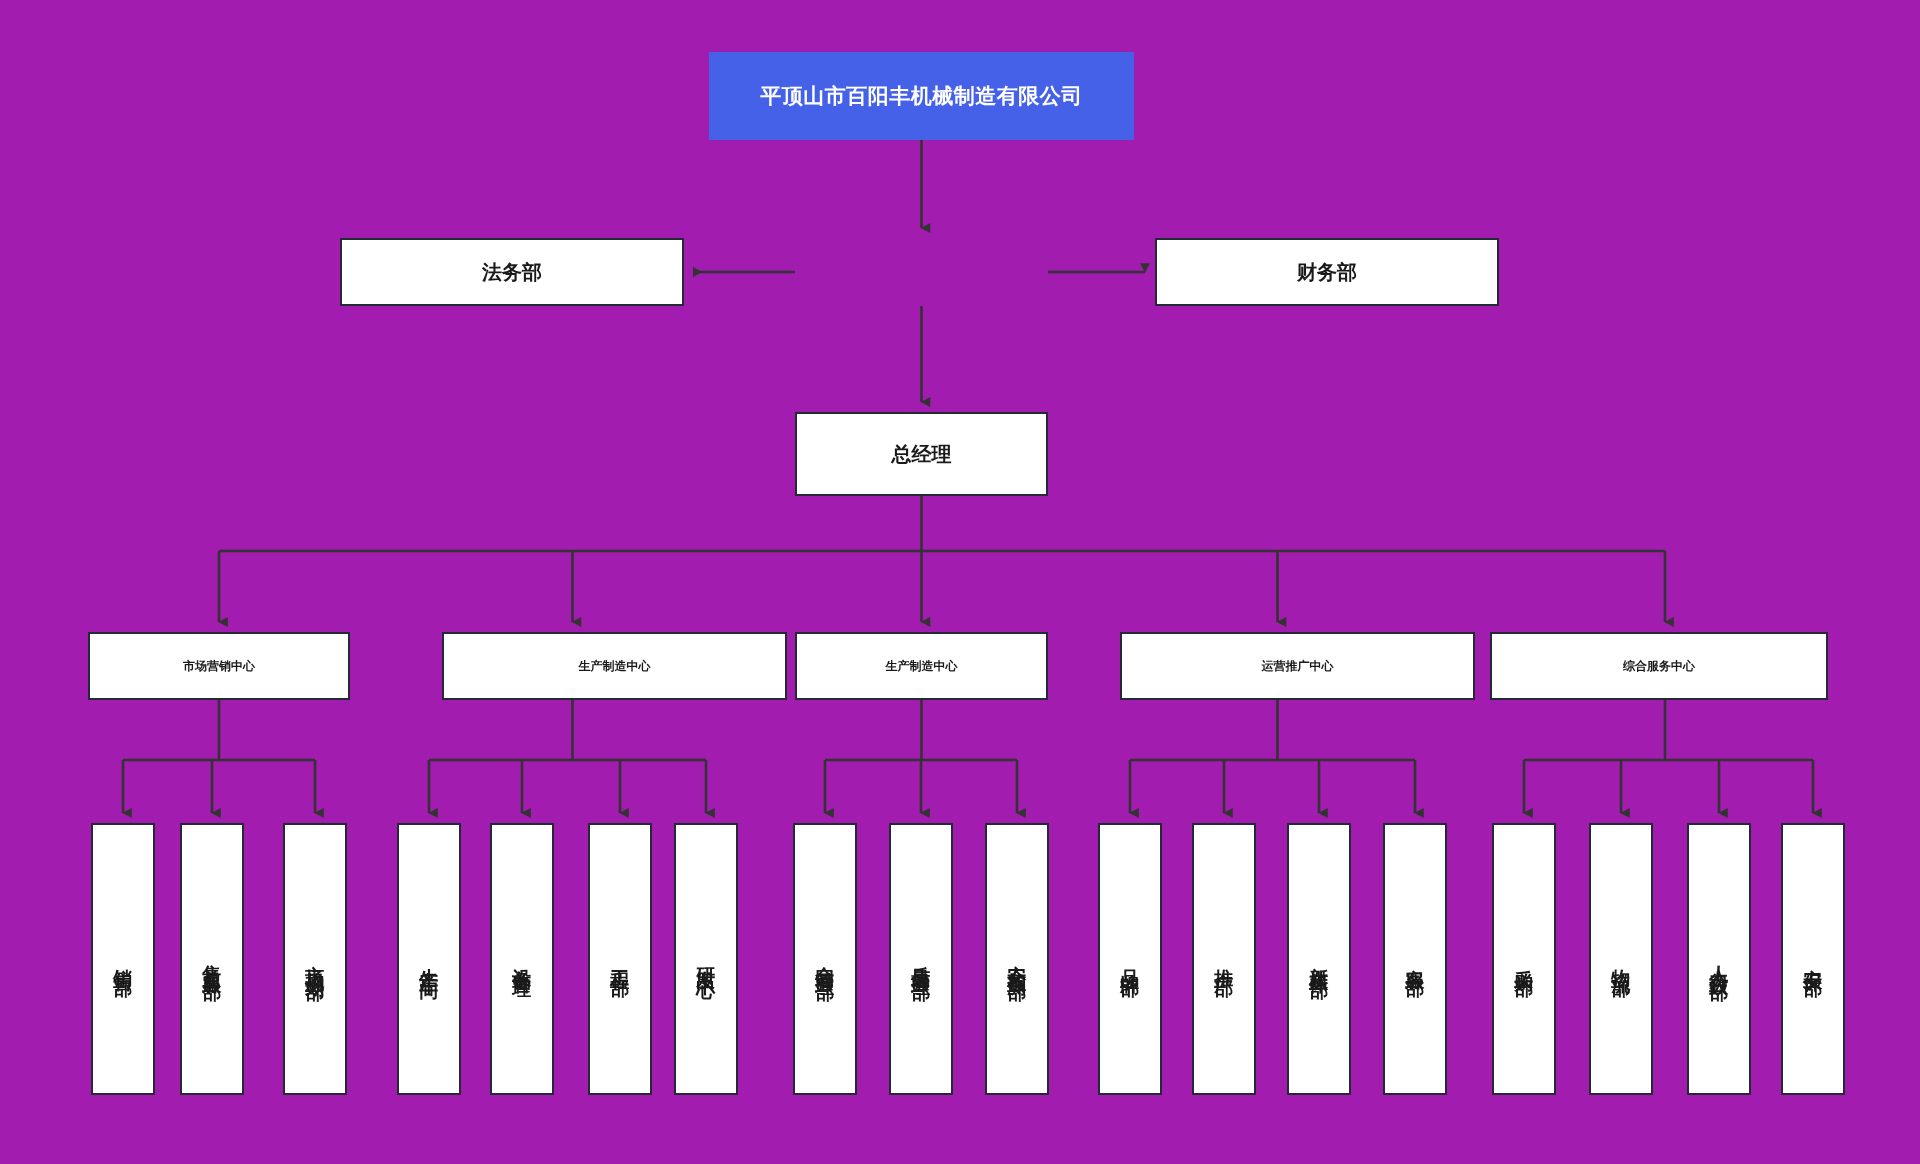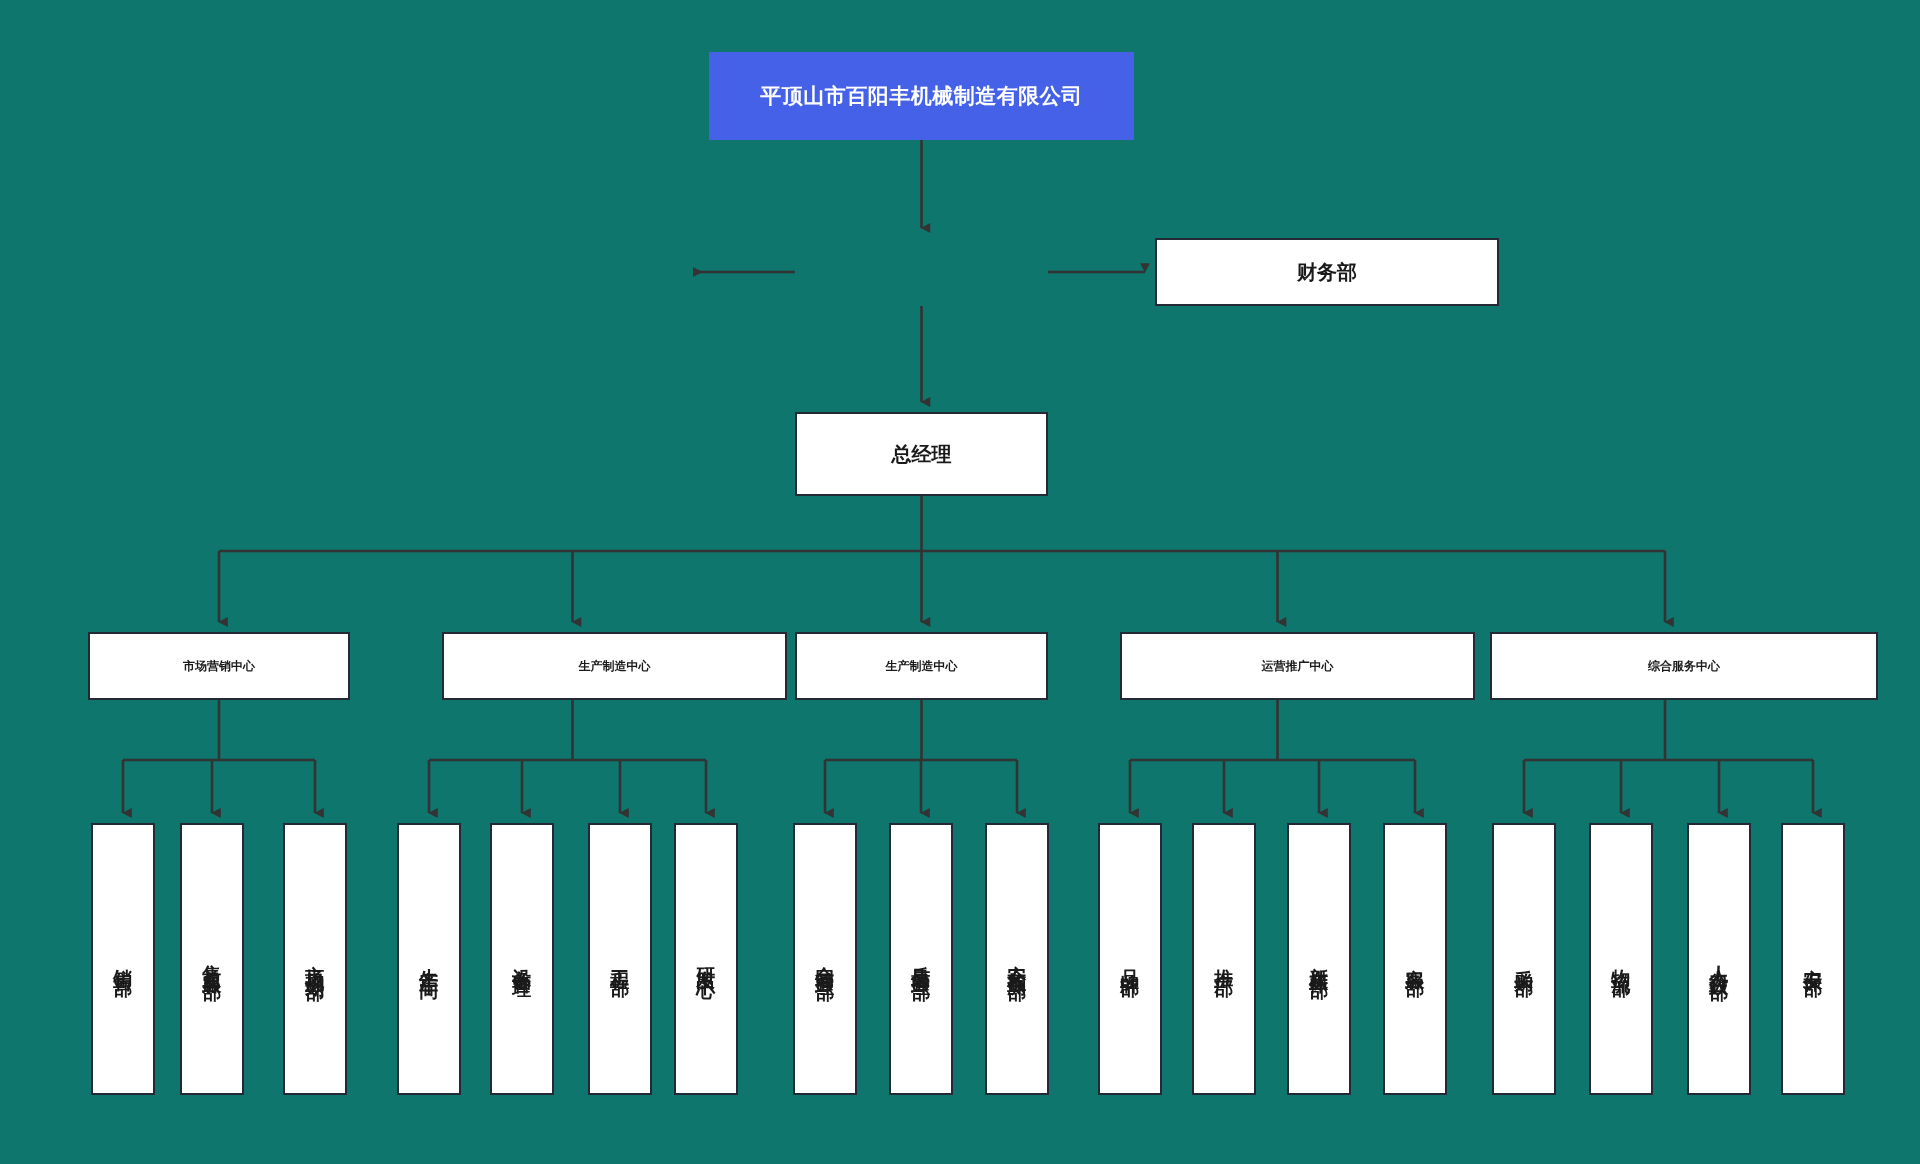--- a/index.html
+++ b/index.html
@@ -1,20 +1,20 @@
 <!DOCTYPE html>
 <html><head>
 <meta charset="utf-8">
 <style>
   html,body{margin:0;padding:0;background:#ffffff;}
   body{
     width:1920px;height:1164px;overflow:hidden;
     font-family:"Liberation Sans","DejaVu Sans",sans-serif;
   }
-  #chart-root{position:relative;width:1920px;height:1164px;background:#0f766e;}
+  #chart-root{position:relative;width:1920px;height:1164px;background:#a21caf;}
   svg#org-svg{position:absolute;left:0;top:0;width:1920px;height:1164px;}
 
   .node-box{
     position:absolute;
     box-sizing:border-box;
     border:2.5px solid #232a35;
     background:#ffffff;
     display:flex;
     align-items:center;
     justify-content:center;
@@ -104,20 +104,23 @@
         <path d="M 1621 760 L 1621 813" stroke-linecap="butt" marker-end="url(#arrowDown)"></path>
         <path d="M 1719 760 L 1719 813" stroke-linecap="butt" marker-end="url(#arrowDown)"></path>
         <path d="M 1813 760 L 1813 813" stroke-linecap="butt" marker-end="url(#arrowDown)"></path>
       </g>
   </svg>
 
   <div class="node-box root" style="left:709px;top:52px;width:425px;height:88px;">
     <span>平顶山市百阳丰机械制造有限公司</span>
   </div>
 
+  <div class="node-box level2" style="left:340px;top:238px;width:344px;height:68px;">
+    <span>法务部</span>
+  </div>
 
 
   <div class="node-box level2" style="left:1155px;top:238px;width:344px;height:68px;">
     <span>财务部</span>
   </div>
 
   <div class="node-box level3" style="left:795px;top:412px;width:253px;height:84px;">
     <span>总经理</span>
   </div>
 
@@ -169,21 +172,21 @@
       </div>
       <div class="node-box leaf" style="left: 1192px; top: 823px; width: 64px; height: 272px;">
         <span class="leaf-label">推广部</span>
       </div>
       <div class="node-box leaf" style="left: 1287px; top: 823px; width: 64px; height: 272px;">
         <span class="leaf-label">新媒体部</span>
       </div>
       <div class="node-box leaf" style="left: 1383px; top: 823px; width: 64px; height: 272px;">
         <span class="leaf-label">客服部</span>
       </div>
-      <div class="node-box center" style="left: 1490px; top: 632px; width: 388px; height: 68px;">
+      <div class="node-box center" style="left: 1490px; top: 632px; width: 338px; height: 68px;">
         <span>综合服务中心</span>
       </div>
       <div class="node-box leaf" style="left: 1492px; top: 823px; width: 64px; height: 272px;">
         <span class="leaf-label">采购部</span>
       </div>
       <div class="node-box leaf" style="left: 1589px; top: 823px; width: 64px; height: 272px;">
         <span class="leaf-label">物流部</span>
       </div>
       <div class="node-box leaf" style="left: 1687px; top: 823px; width: 64px; height: 272px;">
         <span class="leaf-label">人力行政部</span>

